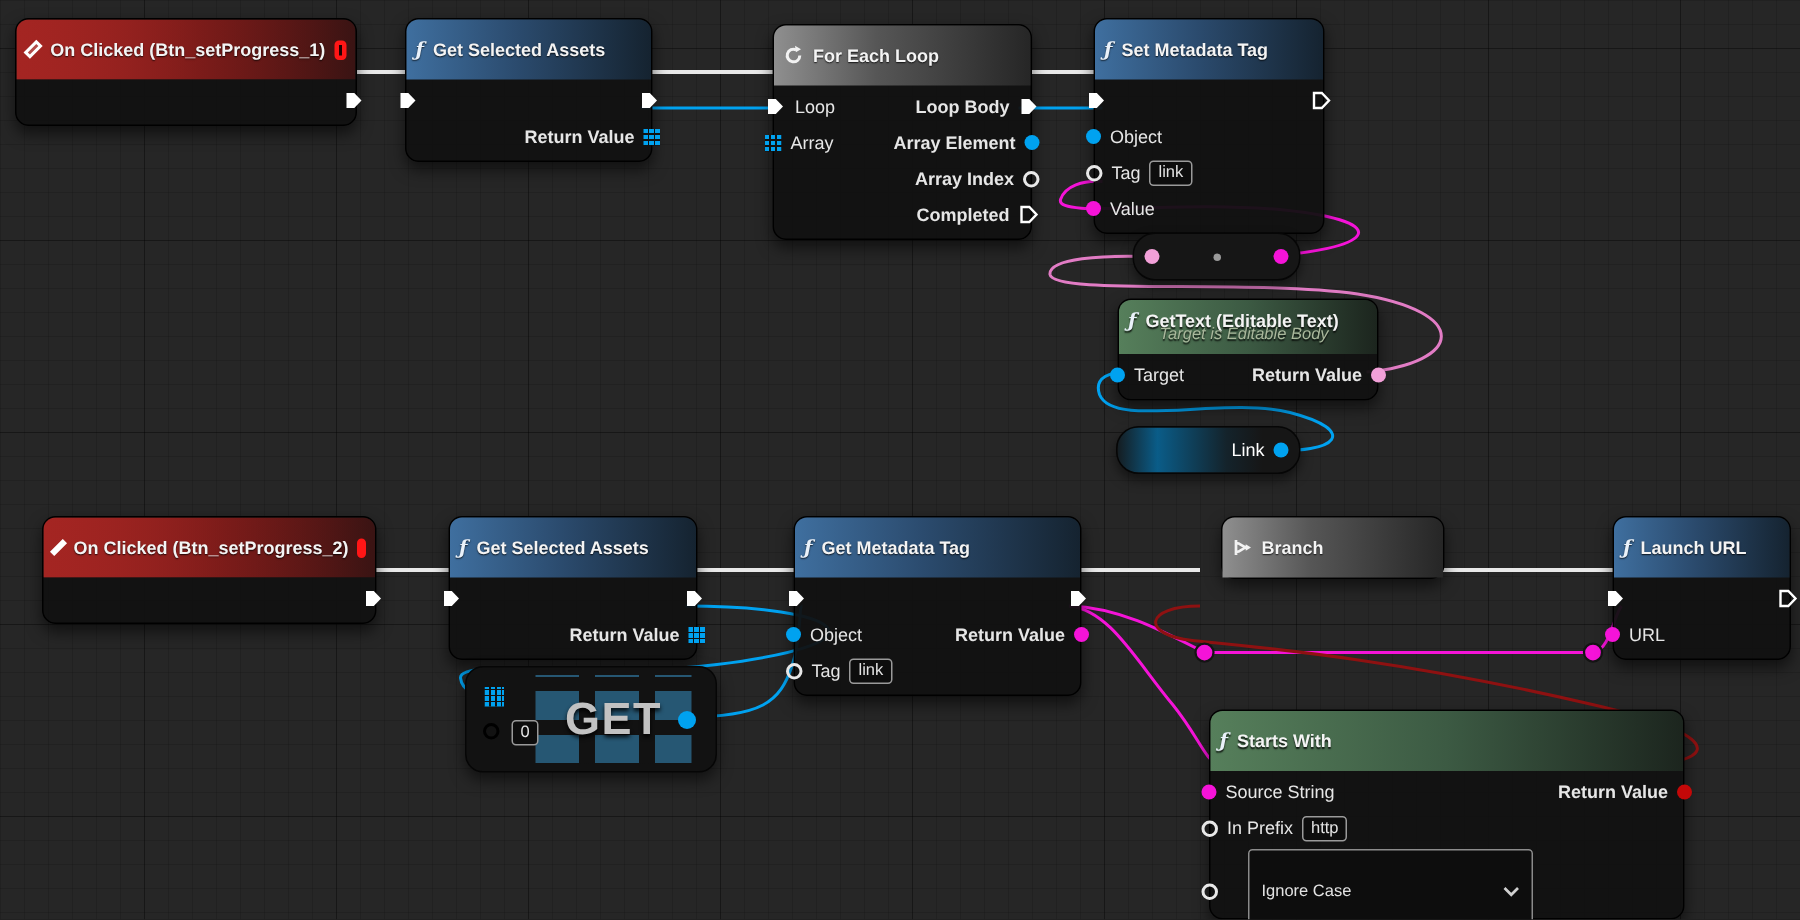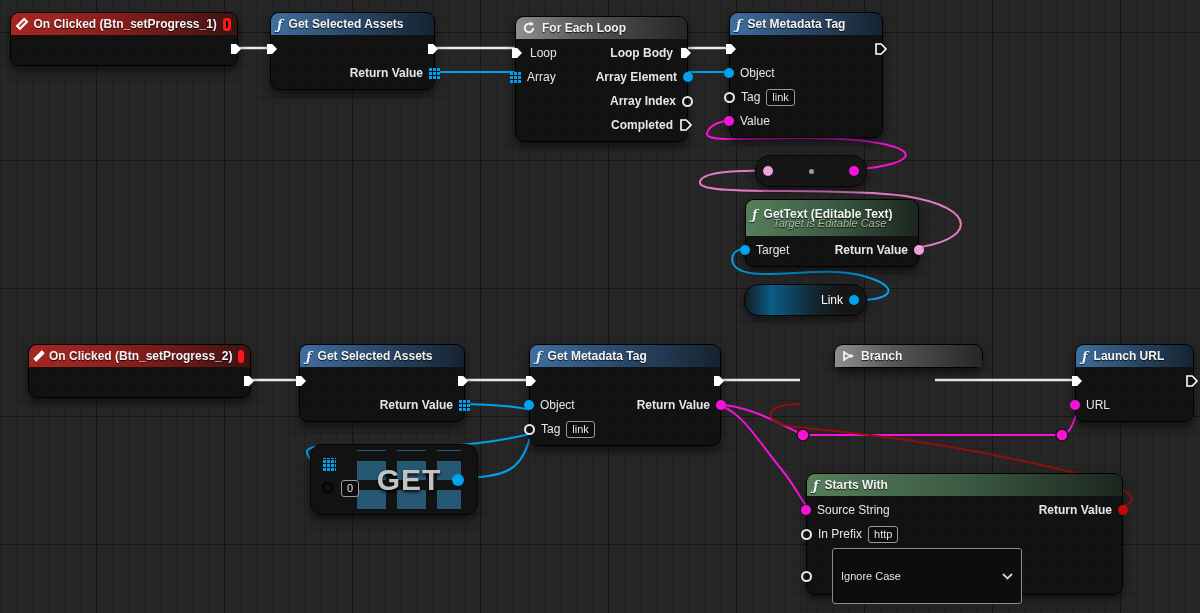--- a/index.html
+++ b/index.html
@@ -24,21 +24,21 @@
   .w-red{stroke:#8e1111;stroke-width:2;}
 
   .node{
     position:absolute;z-index:2;
     background:rgba(17,17,17,0.95);
     border:1px solid #000;border-radius:9px;
     box-shadow:0 5px 10px rgba(0,0,0,0.55);
     color:#e8e8e8;font-size:12px;
   }
   .hdr{
-    height:22px;display:flex;align-items:center;gap:6px;
+    height:40px;display:flex;align-items:center;gap:6px;
     padding:0 6px;border-radius:8px 8px 0 0;
     font-weight:bold;color:#f4f4f4;text-shadow:0 1px 1px rgba(0,0,0,0.8);
     white-space:nowrap;
   }
   .hdr-red{background:linear-gradient(90deg,#a42522 0%,#70514f00 120%),linear-gradient(90deg,#8e1f1d 0%,#4a100f 55%,#241010 100%);}
   .hdr-blue{background:linear-gradient(90deg,#3f6f9f 0%,#2b4b6e 45%,#152330 100%);}
   .hdr-grey{background:linear-gradient(90deg,#8f8f8f 0%,#565656 40%,#262626 100%);}
   .hdr-green{background:linear-gradient(90deg,#567f5b 0%,#3c5a43 50%,#1c251e 100%);}
   .hdr-two{height:36px;flex-wrap:wrap;align-content:center;row-gap:0;}
   .hdr-sub{width:100%;font-weight:normal;font-style:italic;font-size:11px;color:#a9b89c;margin:-3px 0 0 21px;line-height:11px;}
@@ -261,21 +261,21 @@
   <div class="pill pill-conv" style="left:755px;top:155px;width:96px;">
     <span class="cpin c-pinklight"></span>
     <span class="dot"></span>
     <span class="cpin c-mag"></span>
   </div>
 
   <div class="node" style="left:745px;top:199px;width:172px;">
     <div class="hdr hdr-green hdr-two">
       <span class="ficon">ƒ</span>
       <span>GetText (Editable Text)</span>
-      <span class="hdr-sub">Target is Editable Case</span>
+      <span class="hdr-sub">Target is Editable Body</span>
     </div>
     <div class="rows">
       <div class="row">
         <span class="pleft">
           <span class="cpin c-blue"></span>
           <span class="plabel">Target</span>
         </span>
         <span class="pright">
           <span class="plabel">Return Value</span>
           <span class="cpin c-pinklight"></span>
@@ -373,21 +373,21 @@
       <div class="row">
         <span class="pleft">
           <span class="cpin hollow c-purple"></span>
           <span class="plabel">Tag</span>
           <span class="valbox">link</span>
         </span>
       </div>
     </div>
   </div>
 
-  <div class="node" style="left:834px;top:344px;width:147px;">
+  <div class="node" style="left:814px;top:344px;width:147px;">
     <div class="hdr hdr-grey">
       <svg width="14" height="14" viewBox="0 0 14 14">
         <path d="M3 2v10 M3 4c4 0 3 3 8 3 M3 10c4 0 3-3 8-3" fill="none" stroke="#f2f2f2" stroke-width="1.8"></path>
         <path d="M9.5 4.8L13 7l-3.5 2.2z" fill="#f2f2f2"></path>
       </svg>
       <span>Branch</span>
     </div>
   </div>
 
   <div class="node" style="left:1075px;top:344px;width:117px;">

